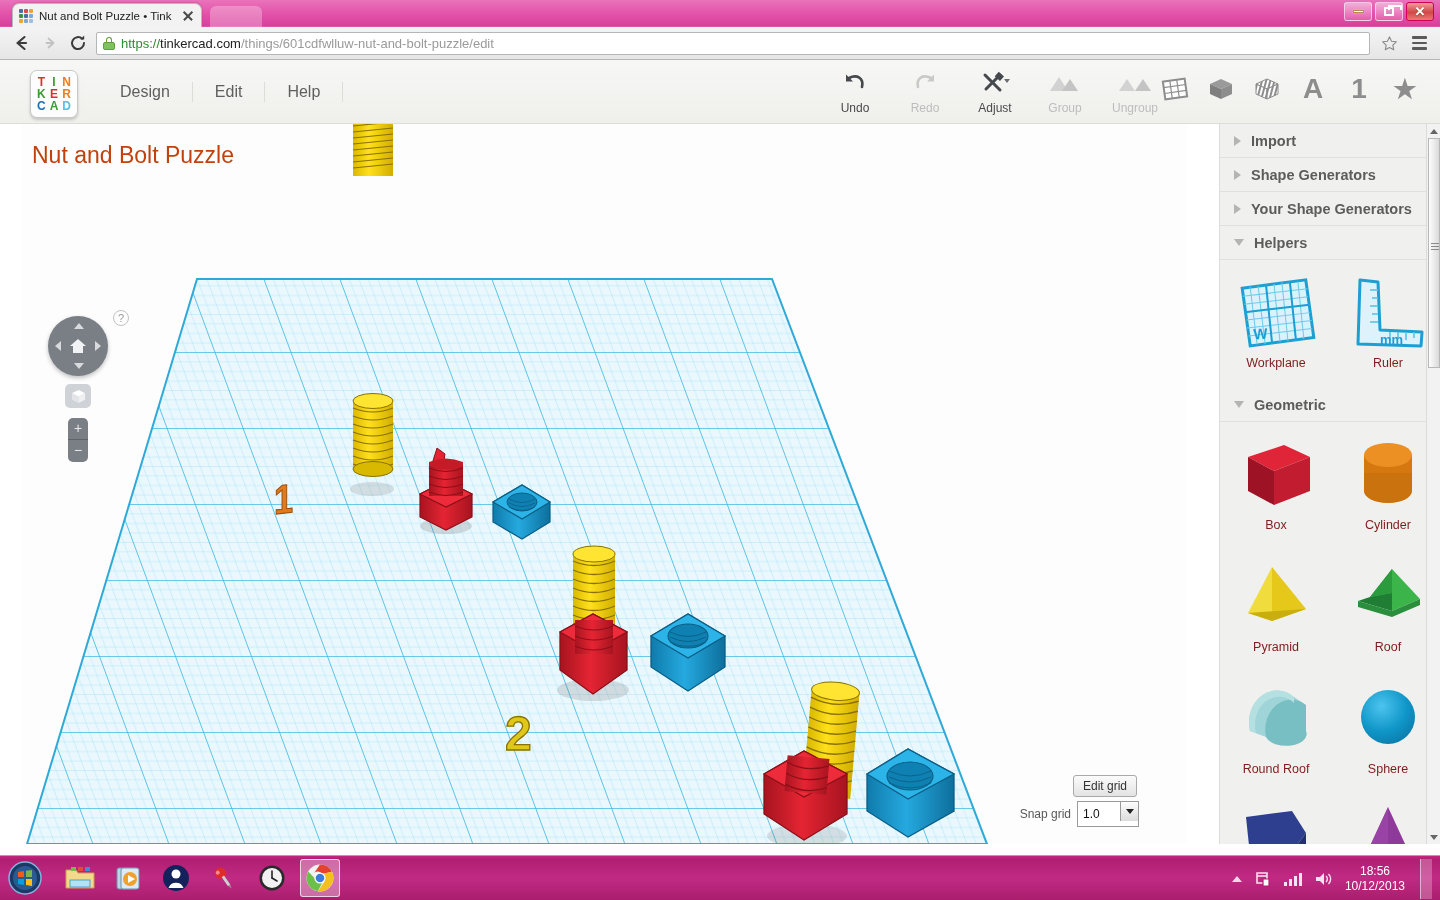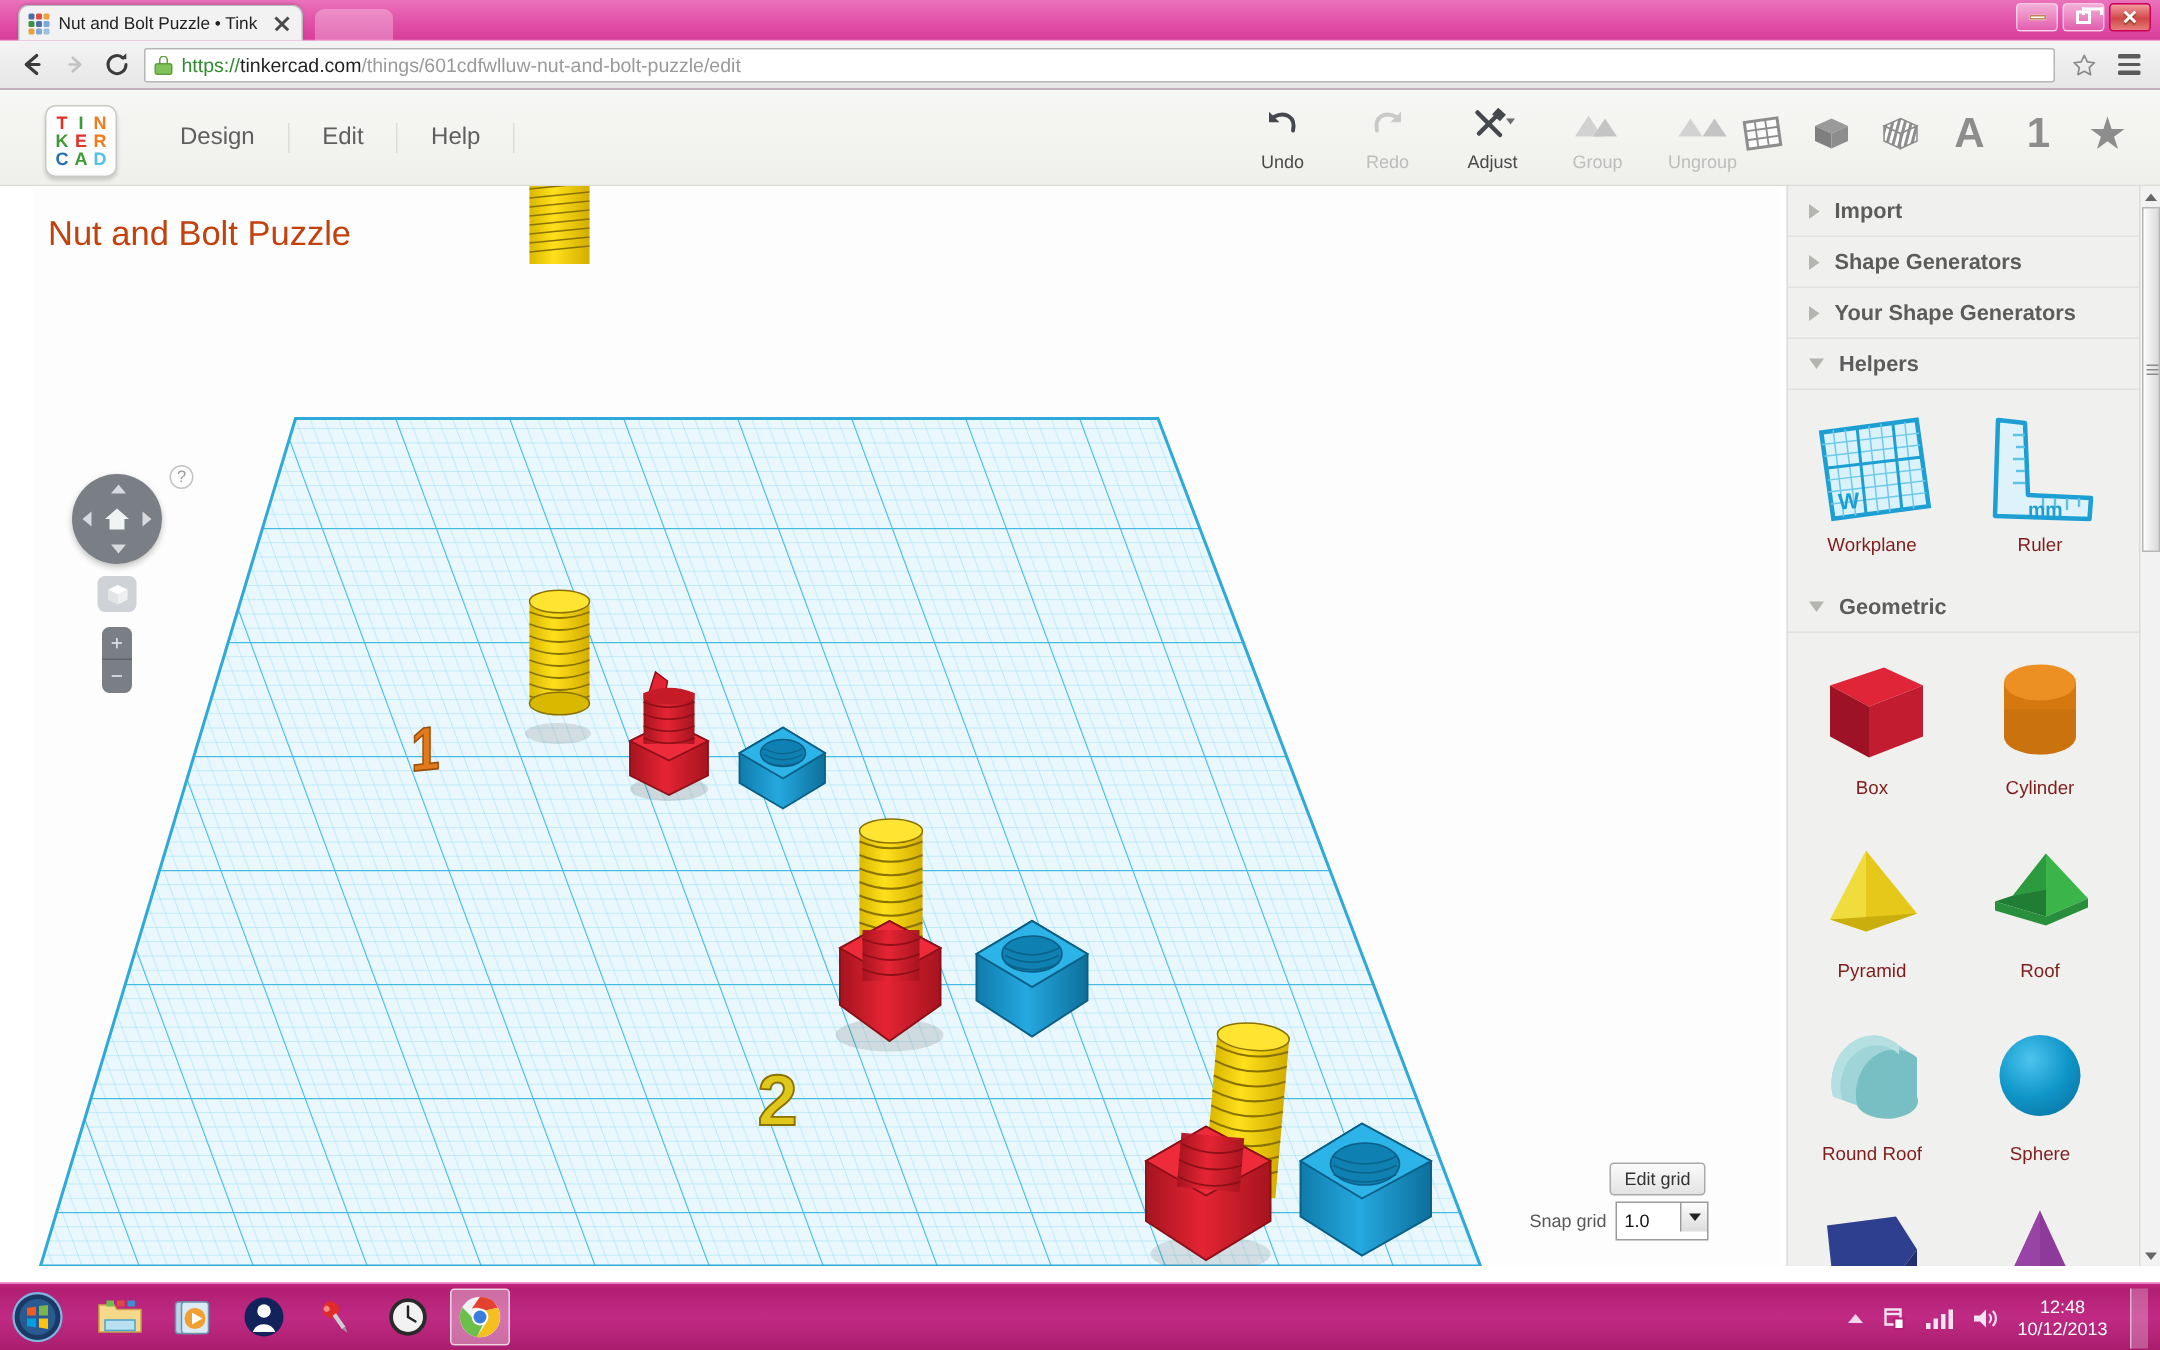--- a/index.html
+++ b/index.html
@@ -181,21 +181,21 @@
   }
   .snap-select .arrow {
     position:absolute; right:0; top:0; width: 18px; height: 19px;
     background: linear-gradient(to bottom,#fdfdfd,#dcdcdc); border-left:1px solid #9a9a9a;
     display:flex; align-items:center; justify-content:center;
   }
   .snap-select .arrow::after { content:''; border-left:4px solid transparent; border-right:4px solid transparent; border-top:5px solid #222;}
 
   
   .shelf {
-    position:absolute; top: 64px; right: 0; width: 249px; height: 720px;
+    position:absolute; top: 64px; right: 0; width: 221px; height: 720px;
     background: #f0f0ee; border-left: 1px solid #dcdcd8; overflow: hidden;
   }
   .shelf-scroll { position:absolute; top:0; right:0; width: 14px; height: 720px; background:#f2f2f2; border-left:1px solid #dcdcd8;}
   .sc-arrow { width:14px; height:14px; display:flex; align-items:center; justify-content:center;}
   .sc-arrow.up::after { content:''; border-left:4px solid transparent; border-right:4px solid transparent; border-bottom:5px solid #666;}
   .sc-arrow.dn::after { content:''; border-left:4px solid transparent; border-right:4px solid transparent; border-top:5px solid #666;}
   .sc-thumb { position:absolute; top:14px; left:1px; width:12px; height: 230px; background:linear-gradient(to right,#fdfdfd,#dadada); border:1px solid #b7b7b7; }
   .sc-thumb .grip { position:absolute; left:2px; top: 104px; width:8px; height:1px; background:#8a8a8a; box-shadow:0 3px 0 #8a8a8a, 0 6px 0 #8a8a8a;}
   .shelf-inner { position:absolute; top:0; left:0; width: 238px; height: 720px; }
 
@@ -926,19 +926,19 @@
         </svg>
       </div>
       <div class="ic">
         <svg width="20" height="18" viewBox="0 0 20 18">
           <path d="M2,7 L6,7 L10,3 L10,15 L6,11 L2,11 Z" fill="#f6e2f0"></path>
           <path d="M12,6 A4,4 0 0 1 12,12" fill="none" stroke="#f6e2f0" stroke-width="1.4"></path>
           <path d="M14.5,4 A7,7 0 0 1 14.5,14" fill="none" stroke="#f6e2f0" stroke-width="1.4"></path>
         </svg>
       </div>
       <div class="clock">
-        <div>12:48</div>
+        <div>18:56</div>
         <div>10/12/2013</div>
       </div>
       <div class="showdesk"></div>
     </div>
   </div>
 </div>
 
 </body></html>

